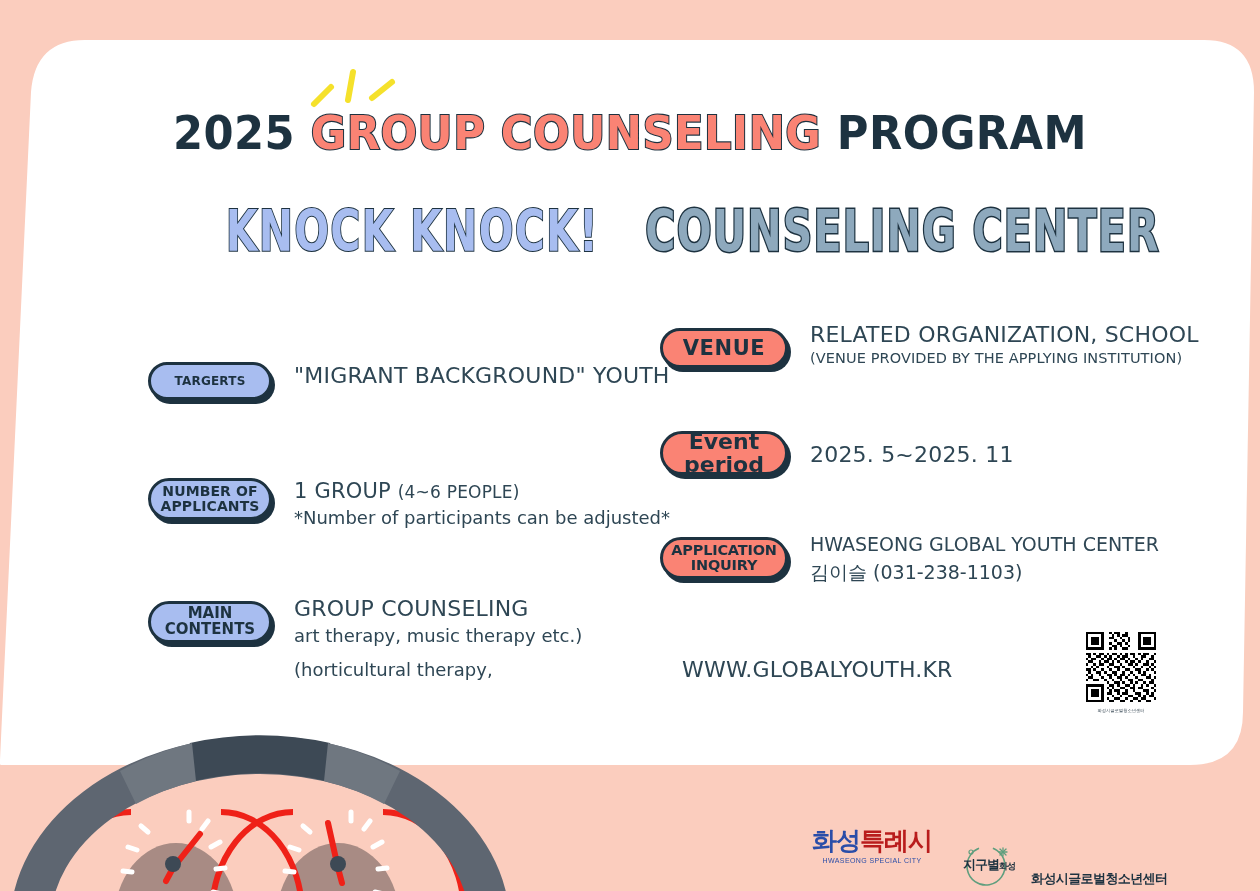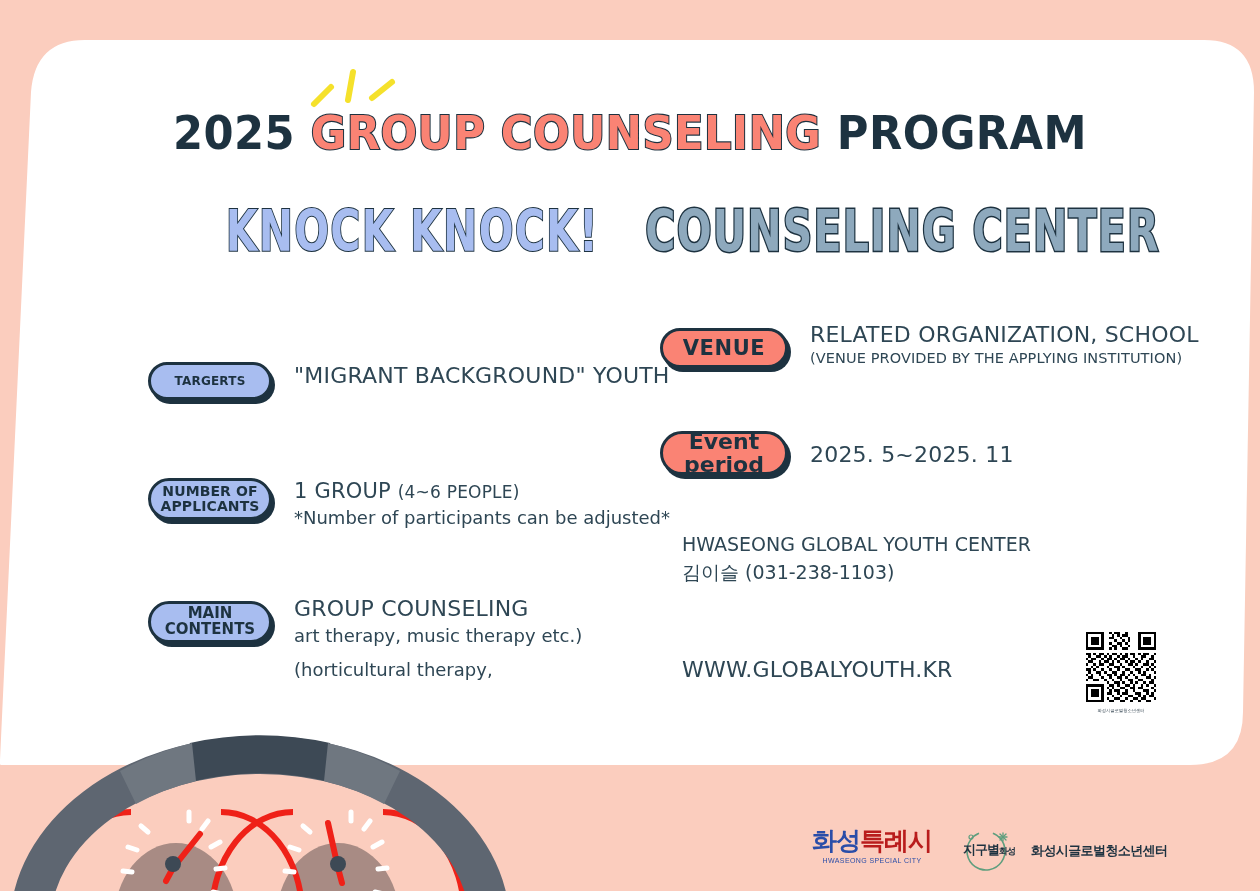--- a/index.html
+++ b/index.html
@@ -193,23 +193,23 @@
   .logo-city-main .accent { color: #b91c1c; }
   .logo-city-sub {
     font-size: 7px;
     color: #2a4da8;
     letter-spacing: .4px;
     margin-top: 4px;
     white-space: nowrap;
   }
   .logo-youth {
     position: absolute;
-    left: 155px; top: 3px;
+    left: 155px; top: 18px;
     display: flex;
-    align-items: center;
+    align-items: flex-end;
   }
   .circ-badge {
     position: relative;
     width: 62px; height: 44px;
     flex: 0 0 auto;
   }
   .circ-badge .cb-text {
     position: absolute;
     left: 8px; top: 12px;
     font-family: "DejaVu Sans", sans-serif;
@@ -322,20 +322,26 @@
           <div>Event</div>
           <div>period</div>
         </div>
       </div>
       <div class="rowtext" style="margin-top:10px;">
         <div class="t-main">2025. 5~2025. 11</div>
       </div>
     </div>
 
     <div class="row" style="margin-bottom:62px;">
+      <div class="pill pill-peach p3">
+        <div>
+          <div>APPLICATION</div>
+          <div>INQUIRY</div>
+        </div>
+      </div>
       <div class="rowtext" style="margin-top:-7px;">
         <div class="t-sec">HWASEONG GLOBAL YOUTH CENTER</div>
         <div class="t-sec">김이슬 (031-238-1103)</div>
       </div>
     </div>
 
     <div class="row">
       <div class="rowtext" style="margin-top:7px;">
         <div class="t-main">WWW.GLOBALYOUTH.KR</div>
       </div>

